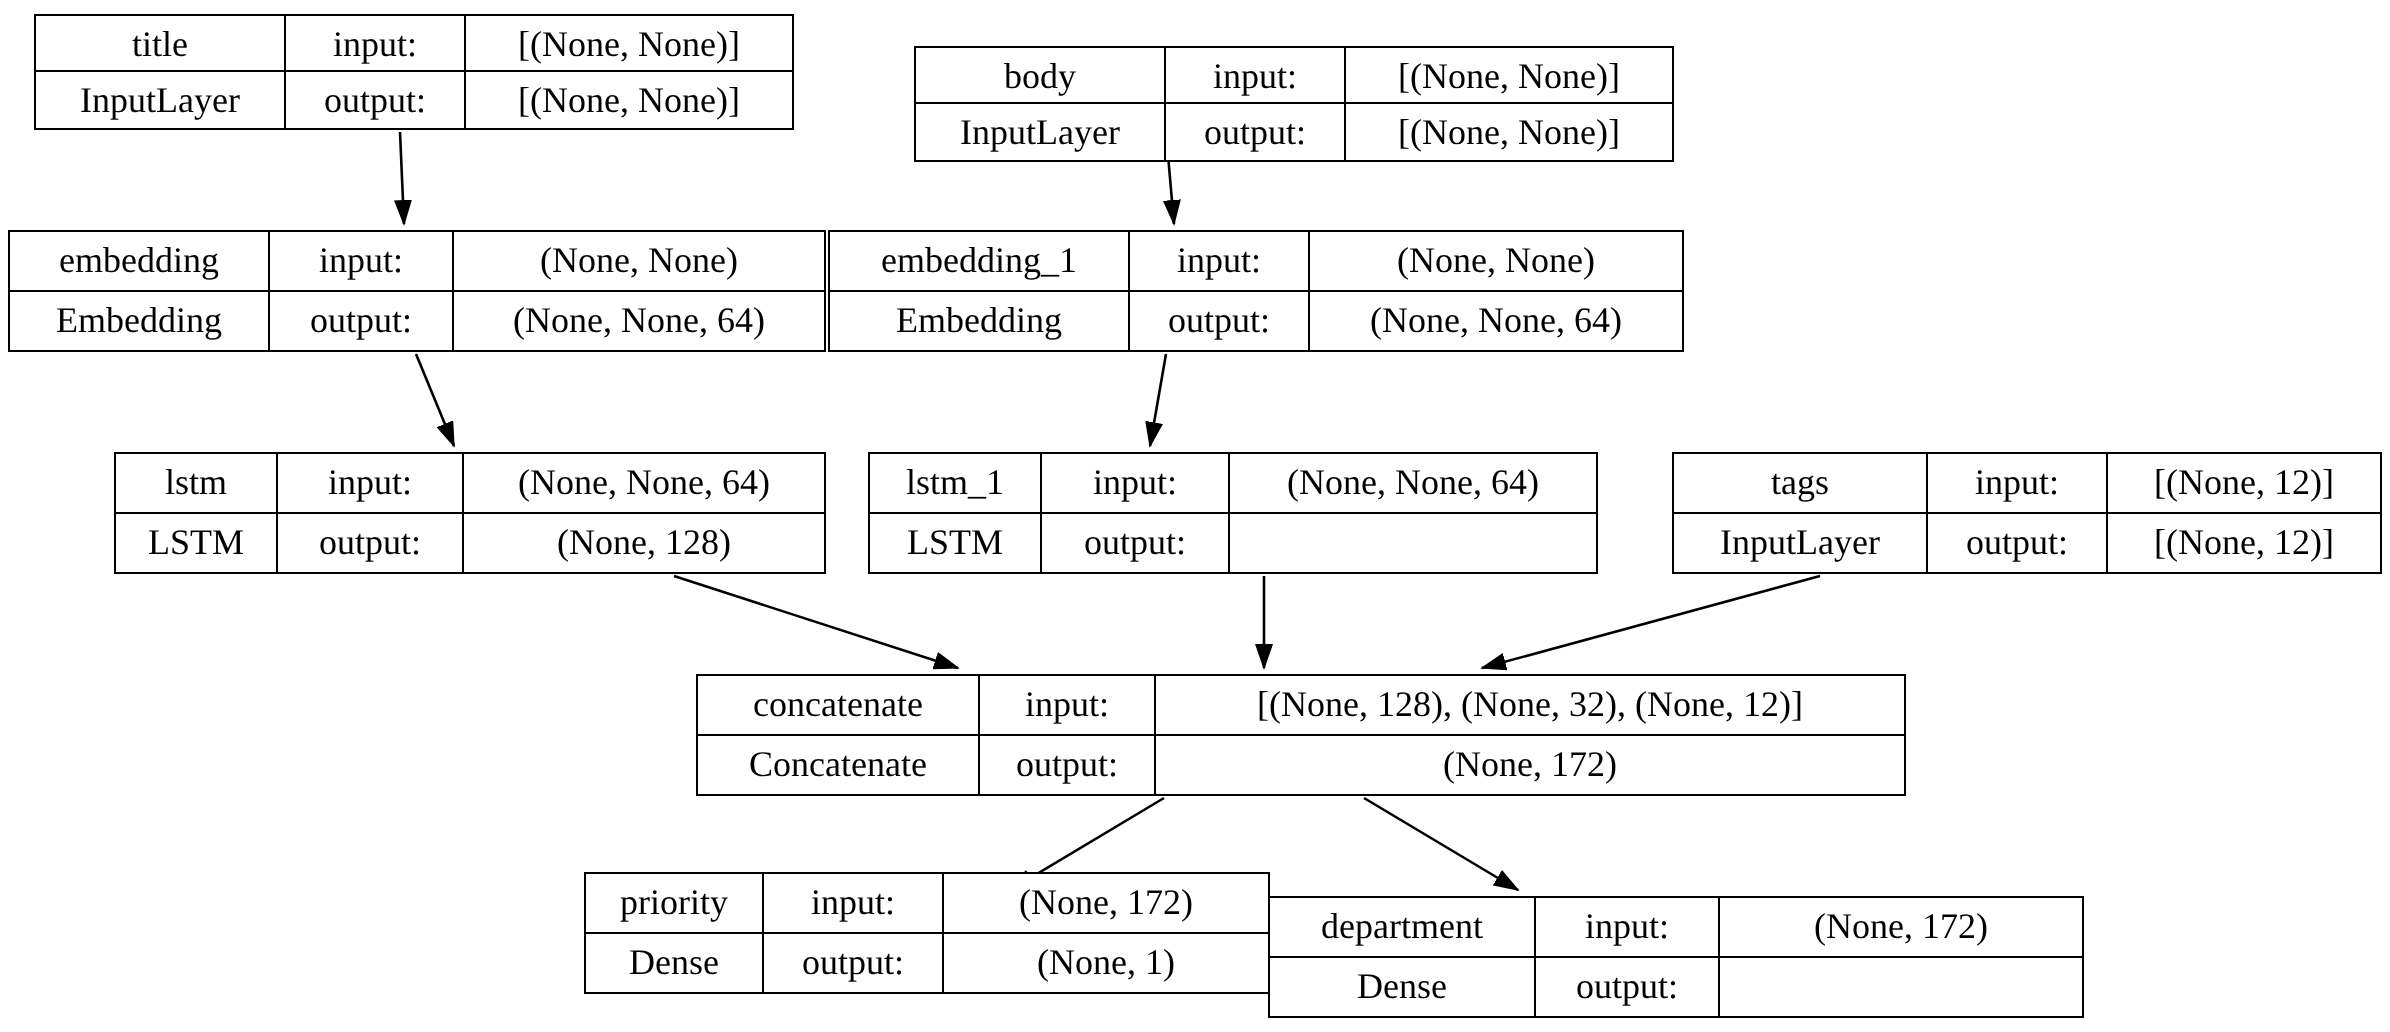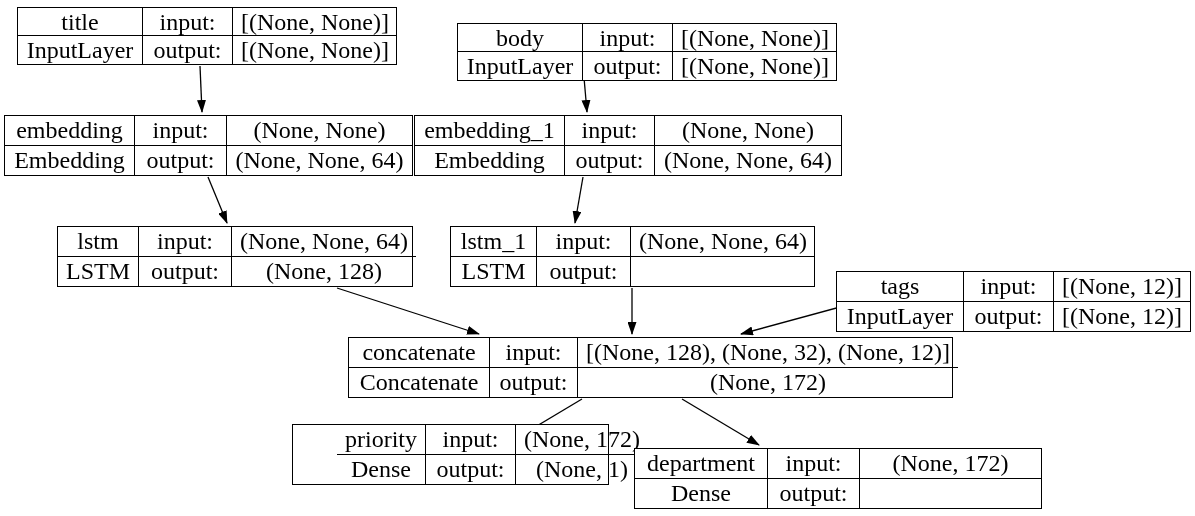--- a/index.html
+++ b/index.html
@@ -2,21 +2,21 @@
 <html><head>
 <meta charset="utf-8">
 <style>
   html, body { margin: 0; padding: 0; background: #ffffff; }
   #canvas {
     position: relative;
     width: 1195px;
     height: 516px;
     background: #ffffff;
     font-family: "Liberation Serif", "DejaVu Serif", serif;
-    font-size: 24px;
+    font-size: 18px;
     color: #000000;
     overflow: hidden;
   }
   #edges {
     position: absolute;
     left: 0; top: 0;
     width: 1195px; height: 516px;
   }
   .node {
     position: absolute;
@@ -37,24 +37,24 @@
     line-height: 1;
   }
   .c:nth-child(3n) { border-right: none; text-align: center; }
   .c:nth-child(n+4) { border-bottom: none; }
 
   #n-title       { left: 17px;  top: 7px;   width: 380px; height: 58px; grid-template-columns: 125px 90px 1fr; }
   #n-body        { left: 457px; top: 7px;   width: 380px; height: 58px; grid-template-columns: 125px 90px 1fr; margin-top: 16px; }
   #n-embedding   { left: 4px;   top: 115px; width: 409px; height: 61px; grid-template-columns: 130px 92px 1fr; }
   #n-embedding_1 { left: 414px; top: 115px; width: 428px; height: 61px; grid-template-columns: 150px 90px 1fr; }
   #n-lstm        { left: 57px;  top: 226px; width: 356px; height: 61px; grid-template-columns: 81px 93px 1fr; }
-  #n-lstm_1      { left: 450px; top: 226px; width: 365px; height: 61px; grid-template-columns: 86px 94px 1fr; }
-  #n-tags        { left: 836px; top: 226px; width: 355px; height: 61px; grid-template-columns: 127px 90px 1fr; margin-top: 45px; }
+  #n-lstm_1      { left: 434px; top: 226px; width: 365px; height: 61px; grid-template-columns: 86px 94px 1fr; }
+  #n-tags        { left: 836px; top: 226px; width: 355px; height: 61px; grid-template-columns: 127px 90px 1fr; }
   #n-concatenate { left: 348px; top: 337px; width: 605px; height: 61px; grid-template-columns: 141px 88px 1fr; }
-  #n-priority    { left: 292px; top: 424px; width: 317px; height: 61px; grid-template-columns: 89px 90px 1fr; padding-left: 44px; }
+  #n-priority    { left: 292px; top: 436px; width: 343px; height: 61px; grid-template-columns: 89px 90px 1fr; }
   #n-department  { left: 634px; top: 448px; width: 408px; height: 61px; grid-template-columns: 133px 92px 1fr; }
 </style>
 </head>
 <body>
 
 <div id="canvas">
 
   <svg id="edges" viewBox="0 0 1195 516" xmlns="http://www.w3.org/2000/svg">
     <defs>
       <marker id="arrow" markerUnits="userSpaceOnUse" markerWidth="13" markerHeight="9" viewBox="0 0 13 9" refX="12" refY="4.5" orient="auto">

